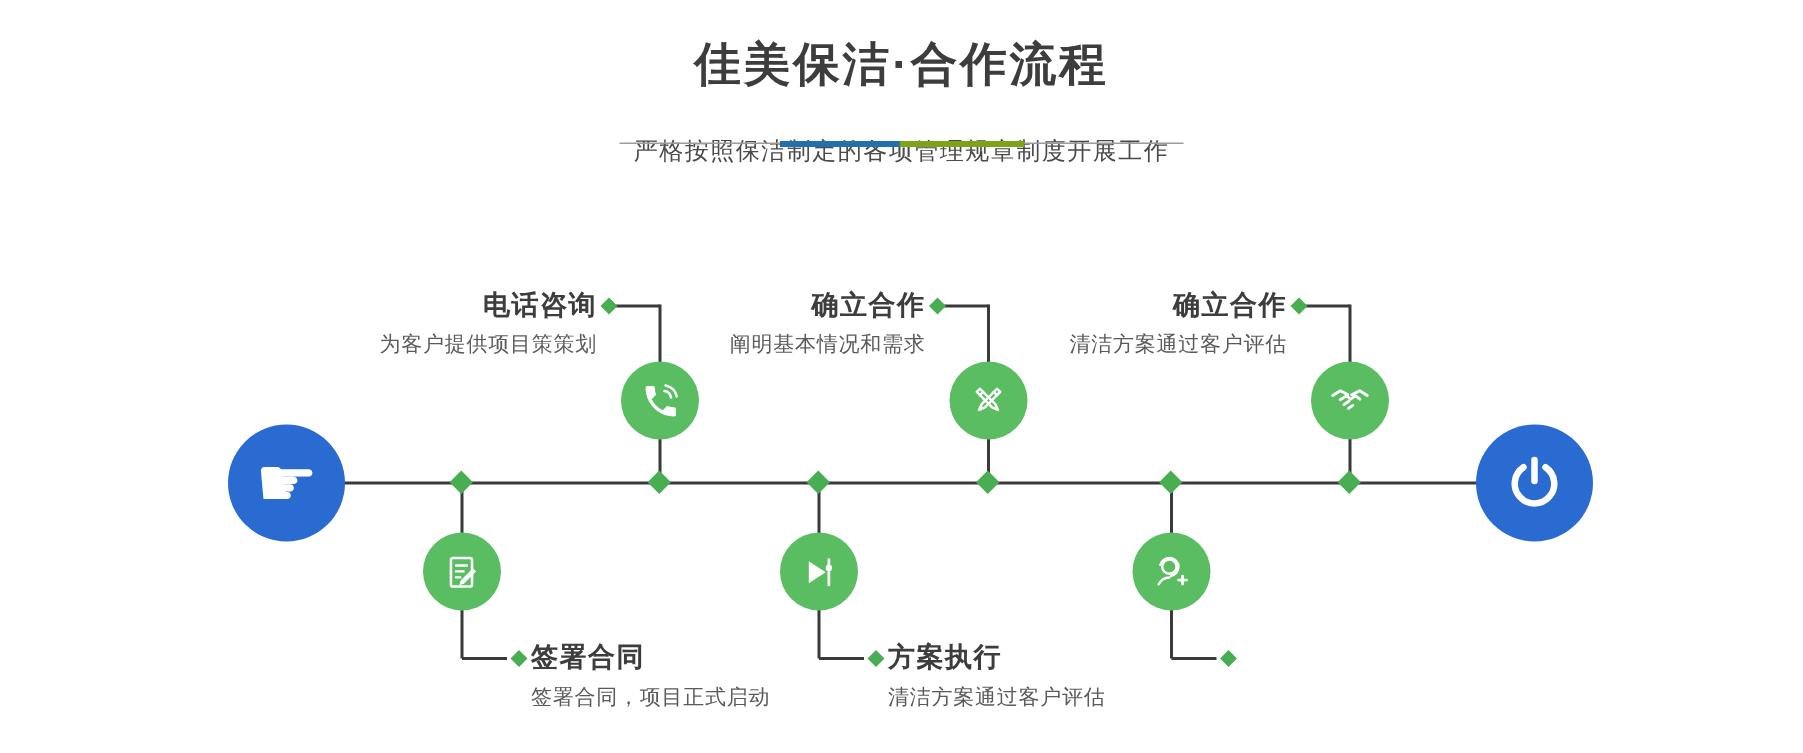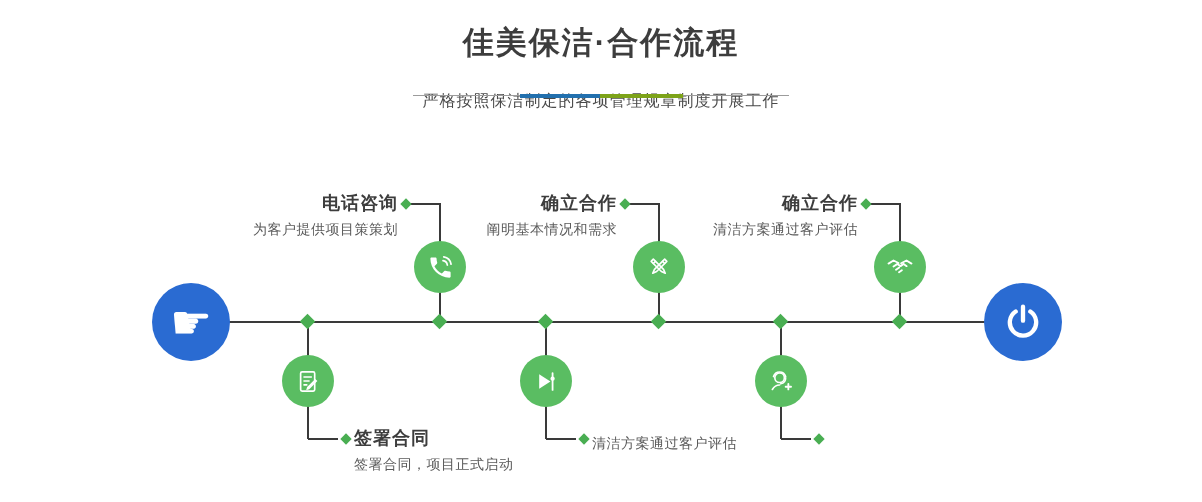--- a/index.html
+++ b/index.html
@@ -133,20 +133,21 @@
       <div class="diamond tag" style="left:580px;top:435px;"></div>
       <div class="diamond node" style="left:540px;top:316px;"></div>
       <div class="node-circle" style="left:520px;top:355px;">
         <svg width="27" height="27" viewBox="0 0 24 24">
           <path d="M5.5 5.5v13l10-6.5z" fill="#fff"></path>
           <line x1="17.4" y1="4.5" x2="17.4" y2="19.5" stroke="#fff" stroke-width="1.6" stroke-linecap="round"></line>
           <circle cx="17.4" cy="9.5" r="1.9" fill="#fff"></circle>
         </svg>
       </div>
       <div class="label bottom" style="left:592px;">
+        <div class="t">方案执行</div>
         <div class="d">清洁方案通过客户评估</div>
       </div>
     </div>
 
     <div>
       <div class="vline" style="left:899px;top:203px;height:119px;"></div>
       <div class="hline" style="left:870px;top:203px;width:30px;"></div>
       <div class="diamond tag" style="left:862px;top:200px;"></div>
       <div class="diamond node" style="left:894px;top:316px;"></div>
       <div class="node-circle" style="left:874px;top:241px;">

